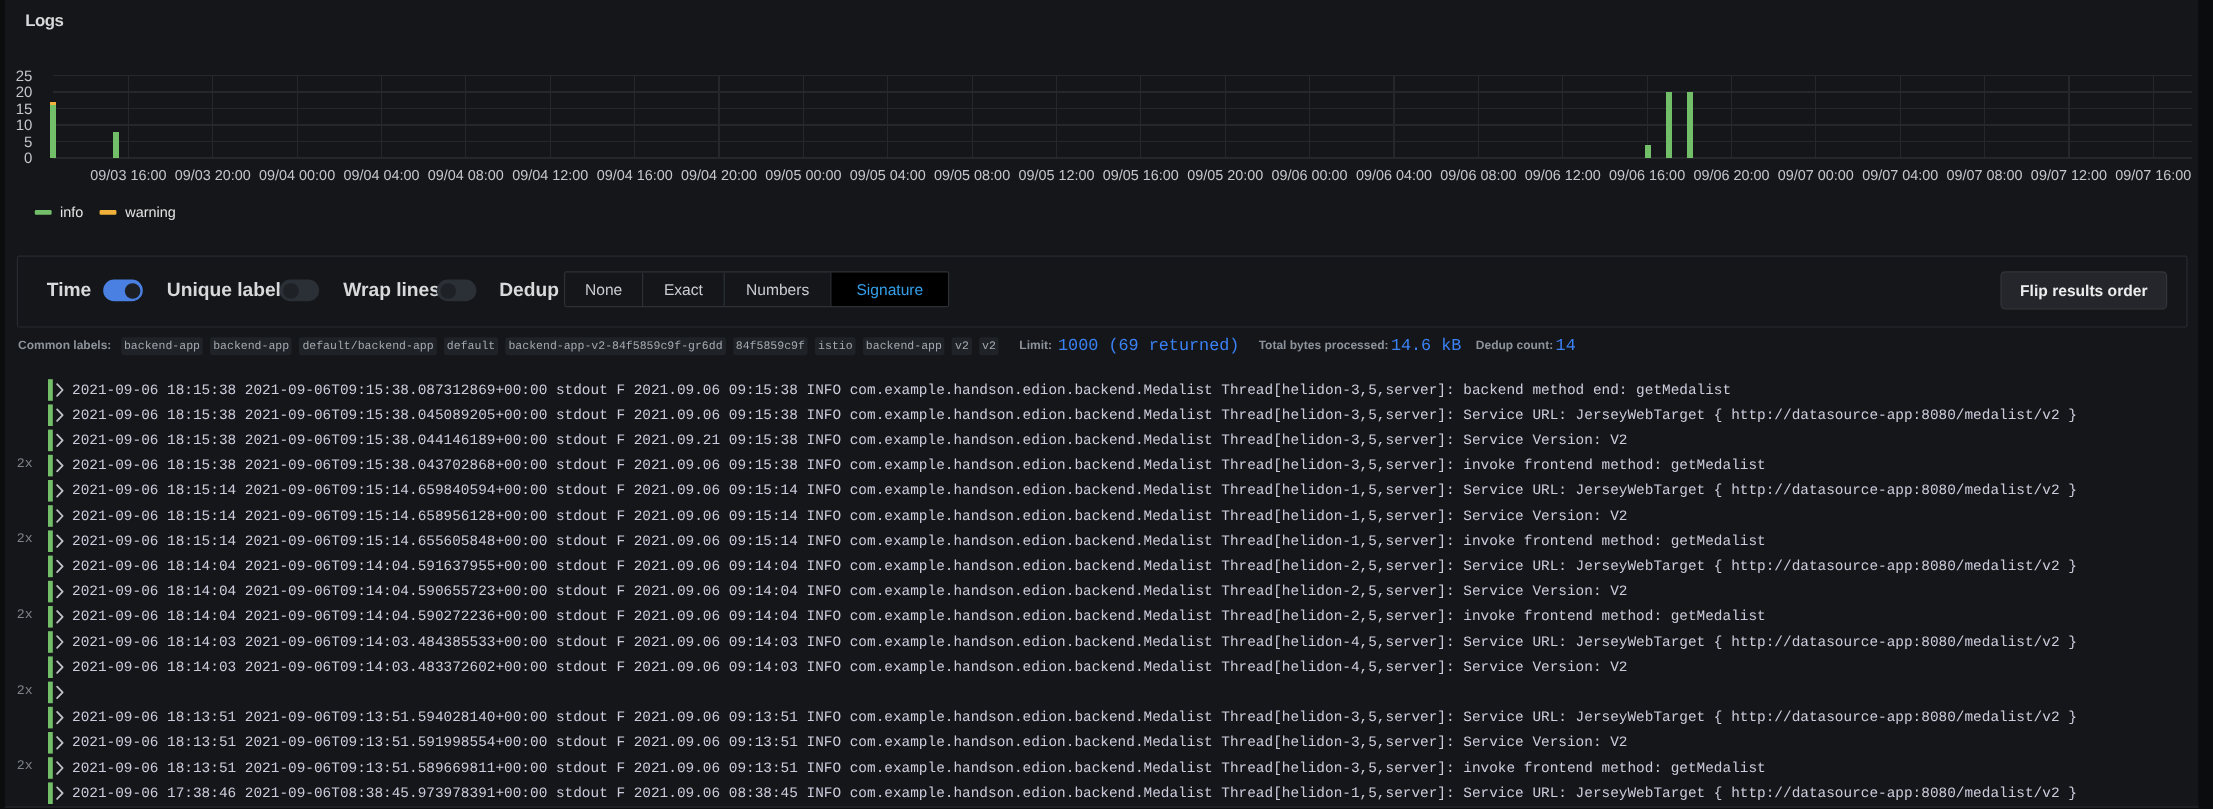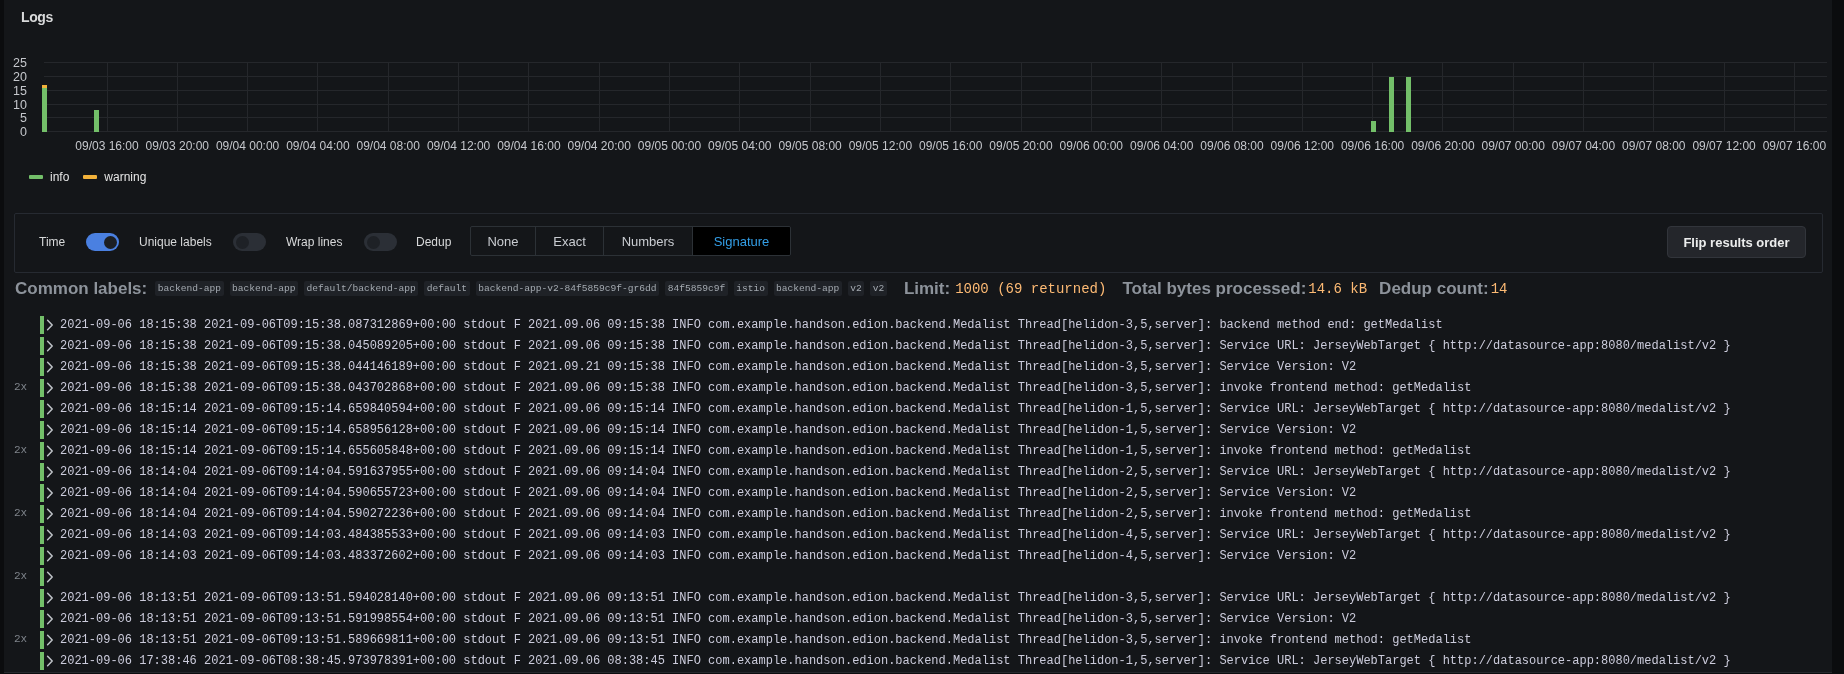--- a/index.html
+++ b/index.html
@@ -2,38 +2,38 @@
 <html><head><meta charset="utf-8"><style>
 *{margin:0;padding:0;box-sizing:border-box}
 body{width:1844px;height:674px;background:#0b0c0e;font-family:"Liberation Sans",sans-serif;overflow:hidden;position:relative}
 #content{position:absolute;left:4px;top:0;width:1828px;height:673px;background:#141619;border-bottom:1px solid #26282d;overflow:hidden}
 .title{position:absolute;left:17px;top:9px;font-size:14px;font-weight:700;letter-spacing:-0.4px;color:#d8d9da}
 .ax{font-family:"Liberation Sans",sans-serif;font-size:12.5px;fill:#c5c7cc}
 .xl{font-family:"Liberation Sans",sans-serif;font-size:12px;fill:#c5c7cc}
 .legend{position:absolute;left:25px;top:169px;height:15px;display:flex;align-items:center;font-size:12px;color:#e5e5e5}
 .sw{width:14px;height:4px;border-radius:1px;margin-right:7px}
 .fbox{position:absolute;left:10px;top:213px;width:1809px;height:60px;border:1px solid #262a31;border-radius:2px}
-.flabel{position:absolute;top:235px;font-size:12px;font-weight:400;color:#d8d9da;line-height:15px}
+.flabel{position:absolute;top:235px;font-size:16px;font-weight:700;color:#d8d9da;line-height:15px}
 .toggle{position:absolute;top:233px;width:33px;height:18px;border-radius:9px}
 .knob{position:absolute;top:2.5px;width:13px;height:13px;border-radius:50%}
 .tgon{background:#4a80e1}
 .tgon .knob{right:2.5px;background:#1c1f24}
 .tgoff{background:#2b2f36}
 .tgoff .knob{left:2.5px;background:#1e2126}
 .dedup{position:absolute;left:466px;top:226px;height:30px;display:flex;border:1px solid #2c3136;border-radius:2px;overflow:hidden}
 .dbtn{height:100%;display:flex;align-items:center;justify-content:center;font-size:13px;color:#c9ccd1;border-right:1px solid #2c3136}
 .dbtn:last-child{border-right:none}
 .dsel{background:#000000;color:#339ee6}
 .flip{position:absolute;left:1663px;top:226px;width:139px;height:32px;background:#24262b;border:1px solid #32353b;border-radius:4px;
  display:flex;align-items:center;justify-content:center;font-size:13px;font-weight:700;color:#eceded}
 .meta{position:absolute;left:11px;top:280px;width:1810px;height:17px;display:flex;align-items:center;white-space:nowrap}
-.mlab{font-size:17px;font-weight:700;color:#8d939b}
+.mlab{font-size:10px;font-weight:700;color:#8d939b}
 .chip{font-family:"Liberation Mono",monospace;font-size:9.6px;color:#a4aab1;background:#1f2227;border-radius:2px;
  padding:2px 2.5px;margin-right:6px;line-height:11px}
-.mval{font-family:"Liberation Mono",monospace;font-size:14px;color:#fdba74}
+.mval{font-family:"Liberation Mono",monospace;font-size:14px;color:#3b82f6}
 .logs{position:absolute;left:0;top:314px;width:1828px}
 .lrow{position:relative;height:21px;font-family:"Liberation Mono",monospace;font-size:12px;color:#ccccdc;white-space:nowrap;overflow:hidden}
 .dup{position:absolute;left:10px;top:4px;font-size:11px;color:#7f848b}
 .lvl{position:absolute;left:35.5px;top:1.5px;width:4px;height:18px;background:#73bf69}
 .chev{position:absolute;left:42px;top:5px}
 .ltxt{position:absolute;left:56px;top:3.5px}
 </style></head>
 <body>
 <div id="content">
 <div class="title">Logs</div>

